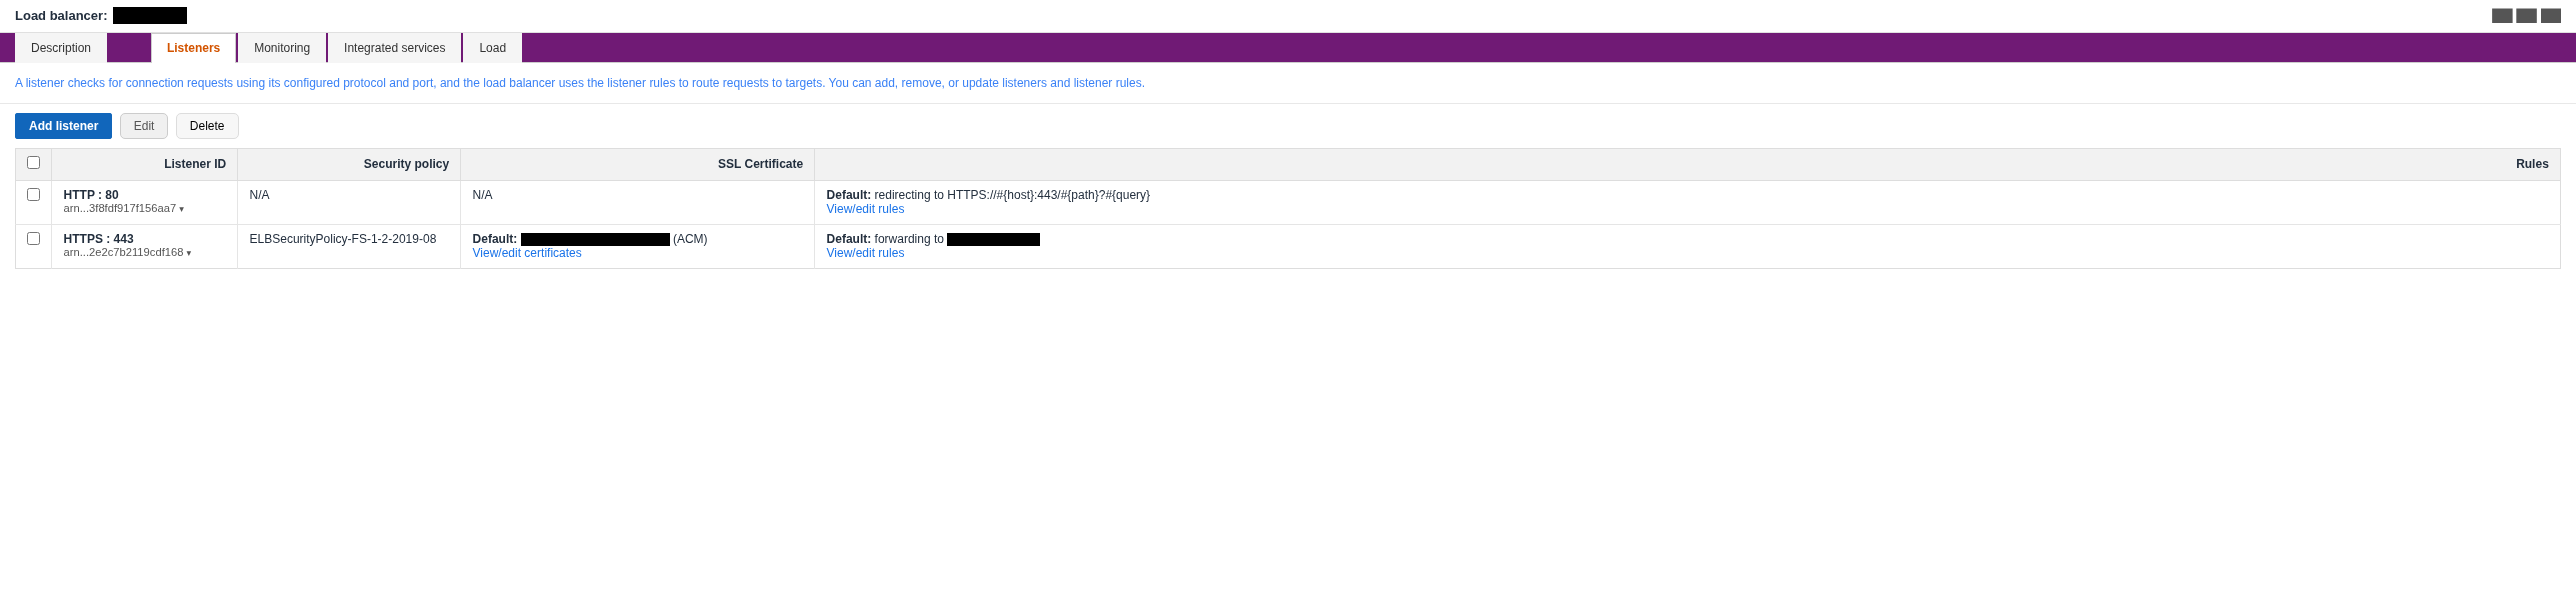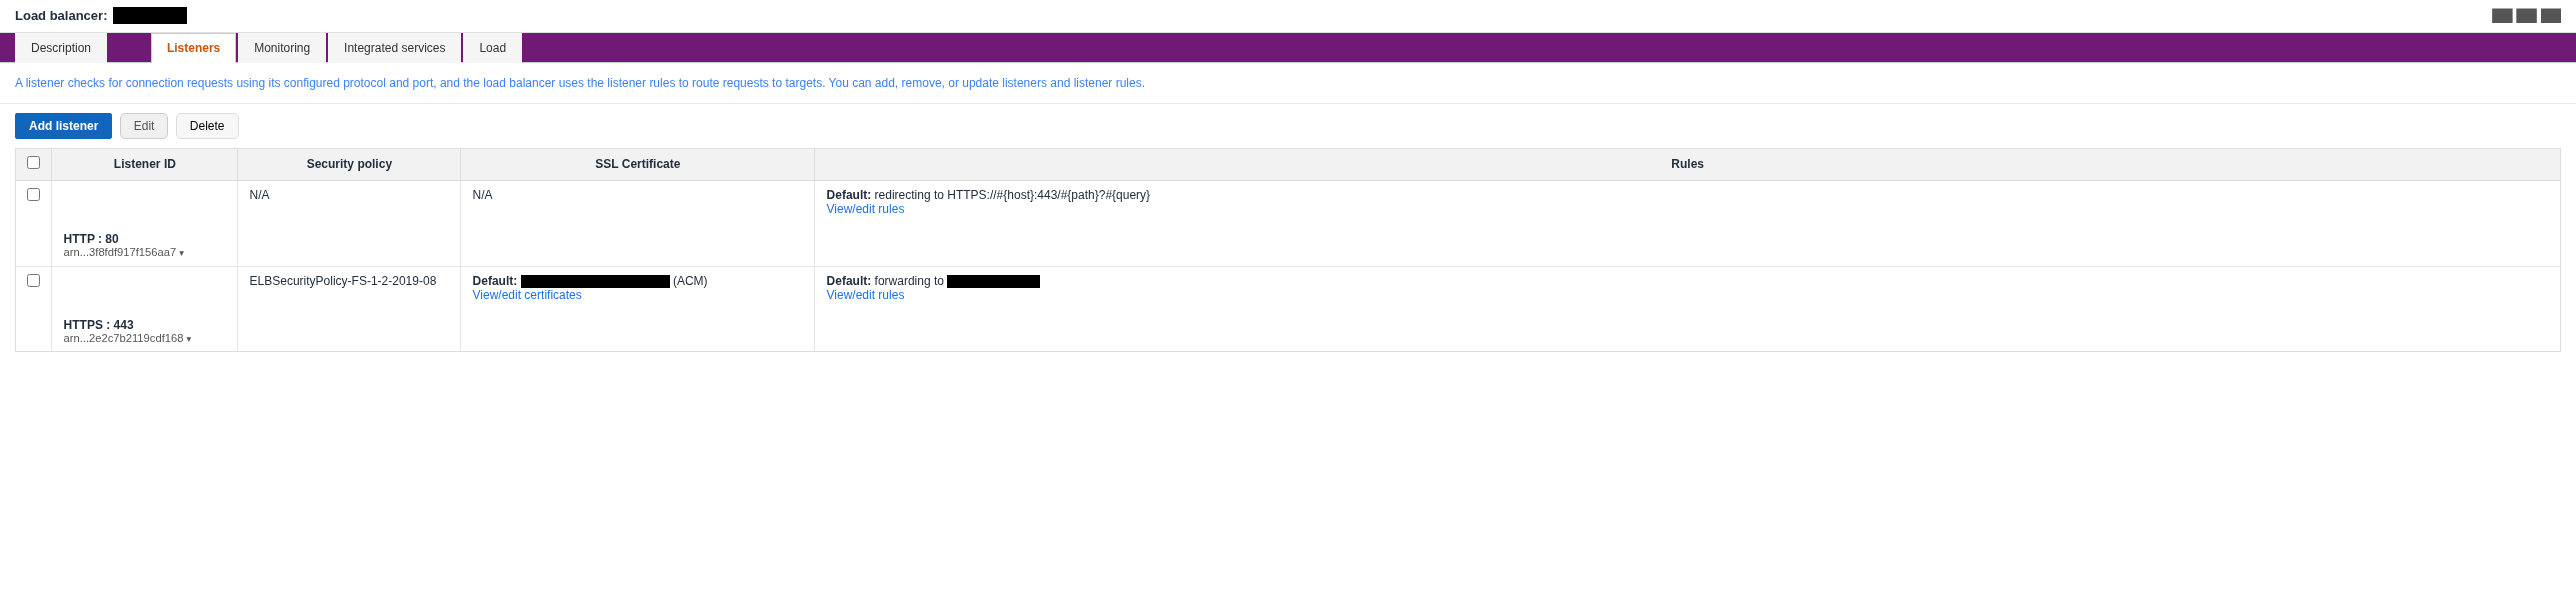--- a/index.html
+++ b/index.html
@@ -114,21 +114,21 @@
     }
     table {
       width: 100%;
       border-collapse: collapse;
       border: 0.9px solid #ddd;
     }
     thead tr {
       background: #f2f2f2;
     }
     thead th {
-      text-align: center;
+      text-align: right;
       padding: 7.4px 11.2px;
       font-weight: 700;
       font-size: 12px;
       border-right: 0.9px solid #ddd;
       border-bottom: 0.9px solid #ddd;
     }
     thead th:last-child {
       border-right: none;
     }
     tbody tr {
@@ -145,21 +145,20 @@
     }
     tbody td:last-child {
       border-right: none;
     }
     .checkbox-cell {
       width: 28px;
       text-align: center;
     }
     .listener-id {
       font-weight: 700;
-      margin-top: 44px;
     }
     .listener-arn {
       font-size: 11.2px;
       color: #555;
     }
     .dropdown-arrow {
       font-size: 9.3px;
       color: #555;
     }
     .link {

